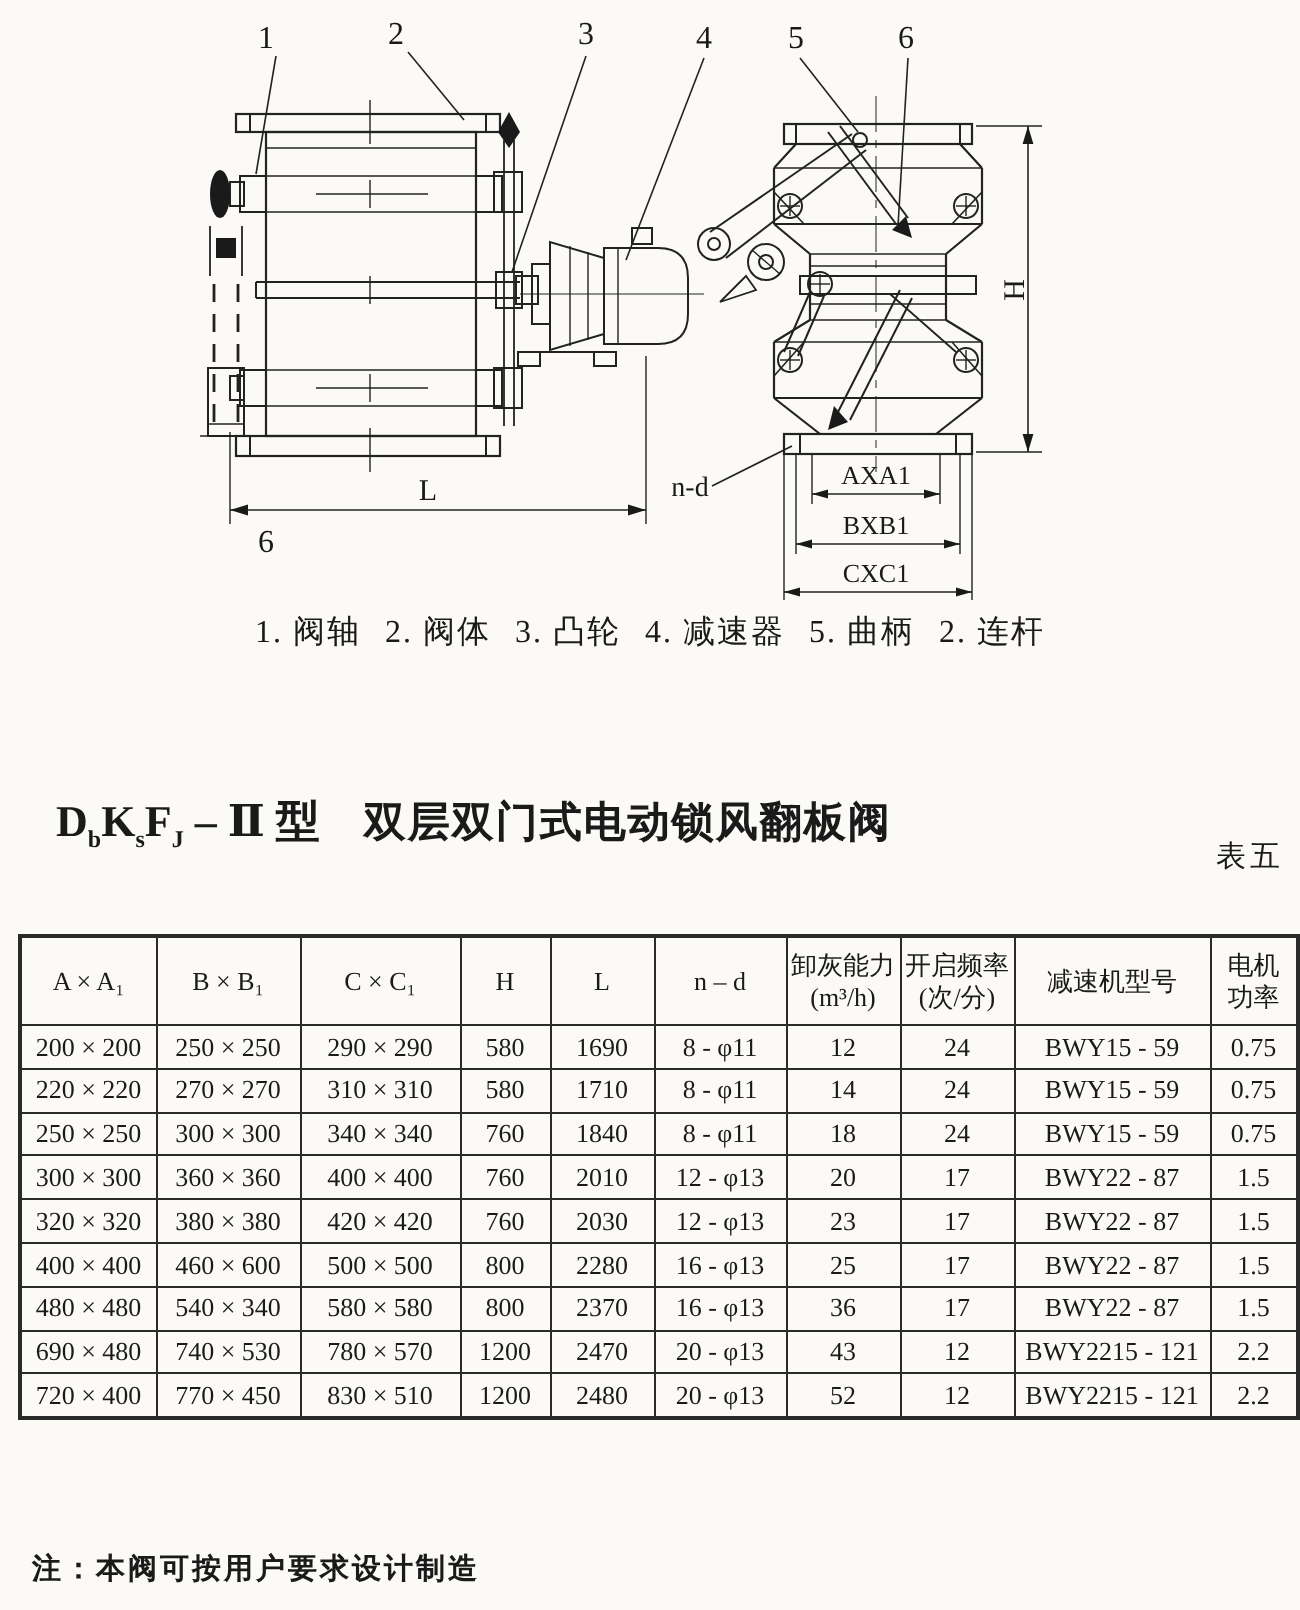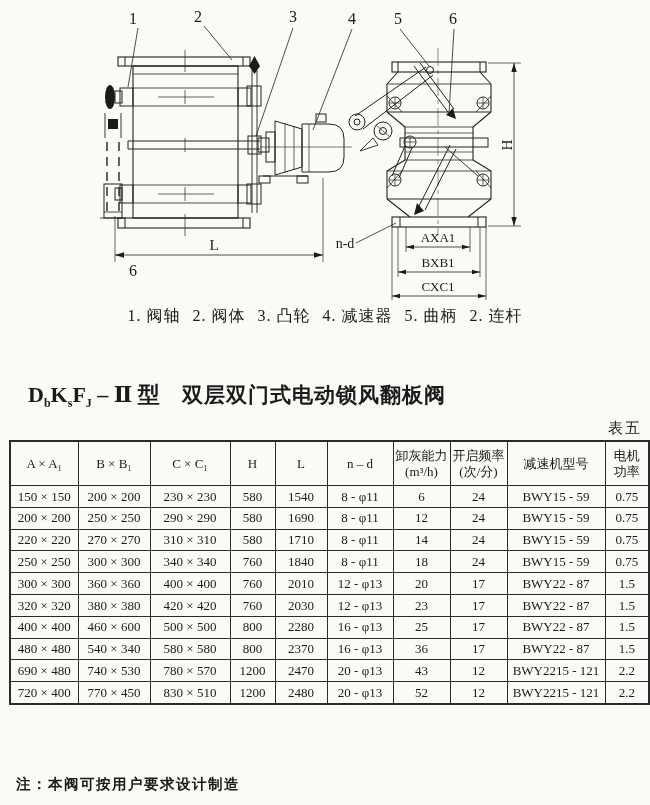--- a/index.html
+++ b/index.html
@@ -15,39 +15,39 @@
   svg text{font-family:"Liberation Serif","DejaVu Serif",serif;fill:#1a1a1a;}
 
   .parts-list{
     position:absolute;left:0;top:306px;width:650px;
     display:flex;justify-content:center;gap:12px;
     font-size:16px;letter-spacing:1px;font-weight:500;
   }
   .part{white-space:nowrap;}
 
   .title-block{
-    position:absolute;left:28px;top:380px;width:600px;
+    position:absolute;left:28px;top:396px;width:600px;
     white-space:nowrap;
   }
   .model{
     font-size:22px;font-weight:bold;
     font-family:"Liberation Serif","DejaVu Serif",serif;
   }
   .model sub{font-size:12px;}
   .valve-name{
     font-size:21px;font-weight:bold;margin-left:22px;
     font-family:"Liberation Sans","DejaVu Sans",sans-serif;
     letter-spacing:1px;
   }
   .table-label{
     position:absolute;right:8px;top:419px;font-size:15px;letter-spacing:2px;
   }
 
   table.spec{
-    position:absolute;left:9px;top:440px;
+    position:absolute;left:9px;top:467px;
     border-collapse:collapse;table-layout:fixed;
     width:639px;
   }
   table.spec th,table.spec td{
     border:1px solid #2a2a2a;
     text-align:center;vertical-align:middle;
     font-size:13px;font-weight:normal;
     padding:0;line-height:1.2;
     overflow:hidden;white-space:nowrap;
   }
@@ -346,32 +346,20 @@
           <div>减速机型号</div>
         </th>
         <th>
           <div>电机</div>
           <div>功率</div>
         </th>
       </tr>
     </thead>
   <tbody>
       <tr>
-        <td>150 × 150</td>
-        <td>200 × 200</td>
-        <td>230 × 230</td>
-        <td>580</td>
-        <td>1540</td>
-        <td>8 - φ11</td>
-        <td>6</td>
-        <td>24</td>
-        <td>BWY15 - 59</td>
-        <td>0.75</td>
-      </tr>
-      <tr>
         <td>200 × 200</td>
         <td>250 × 250</td>
         <td>290 × 290</td>
         <td>580</td>
         <td>1690</td>
         <td>8 - φ11</td>
         <td>12</td>
         <td>24</td>
         <td>BWY15 - 59</td>
         <td>0.75</td>

